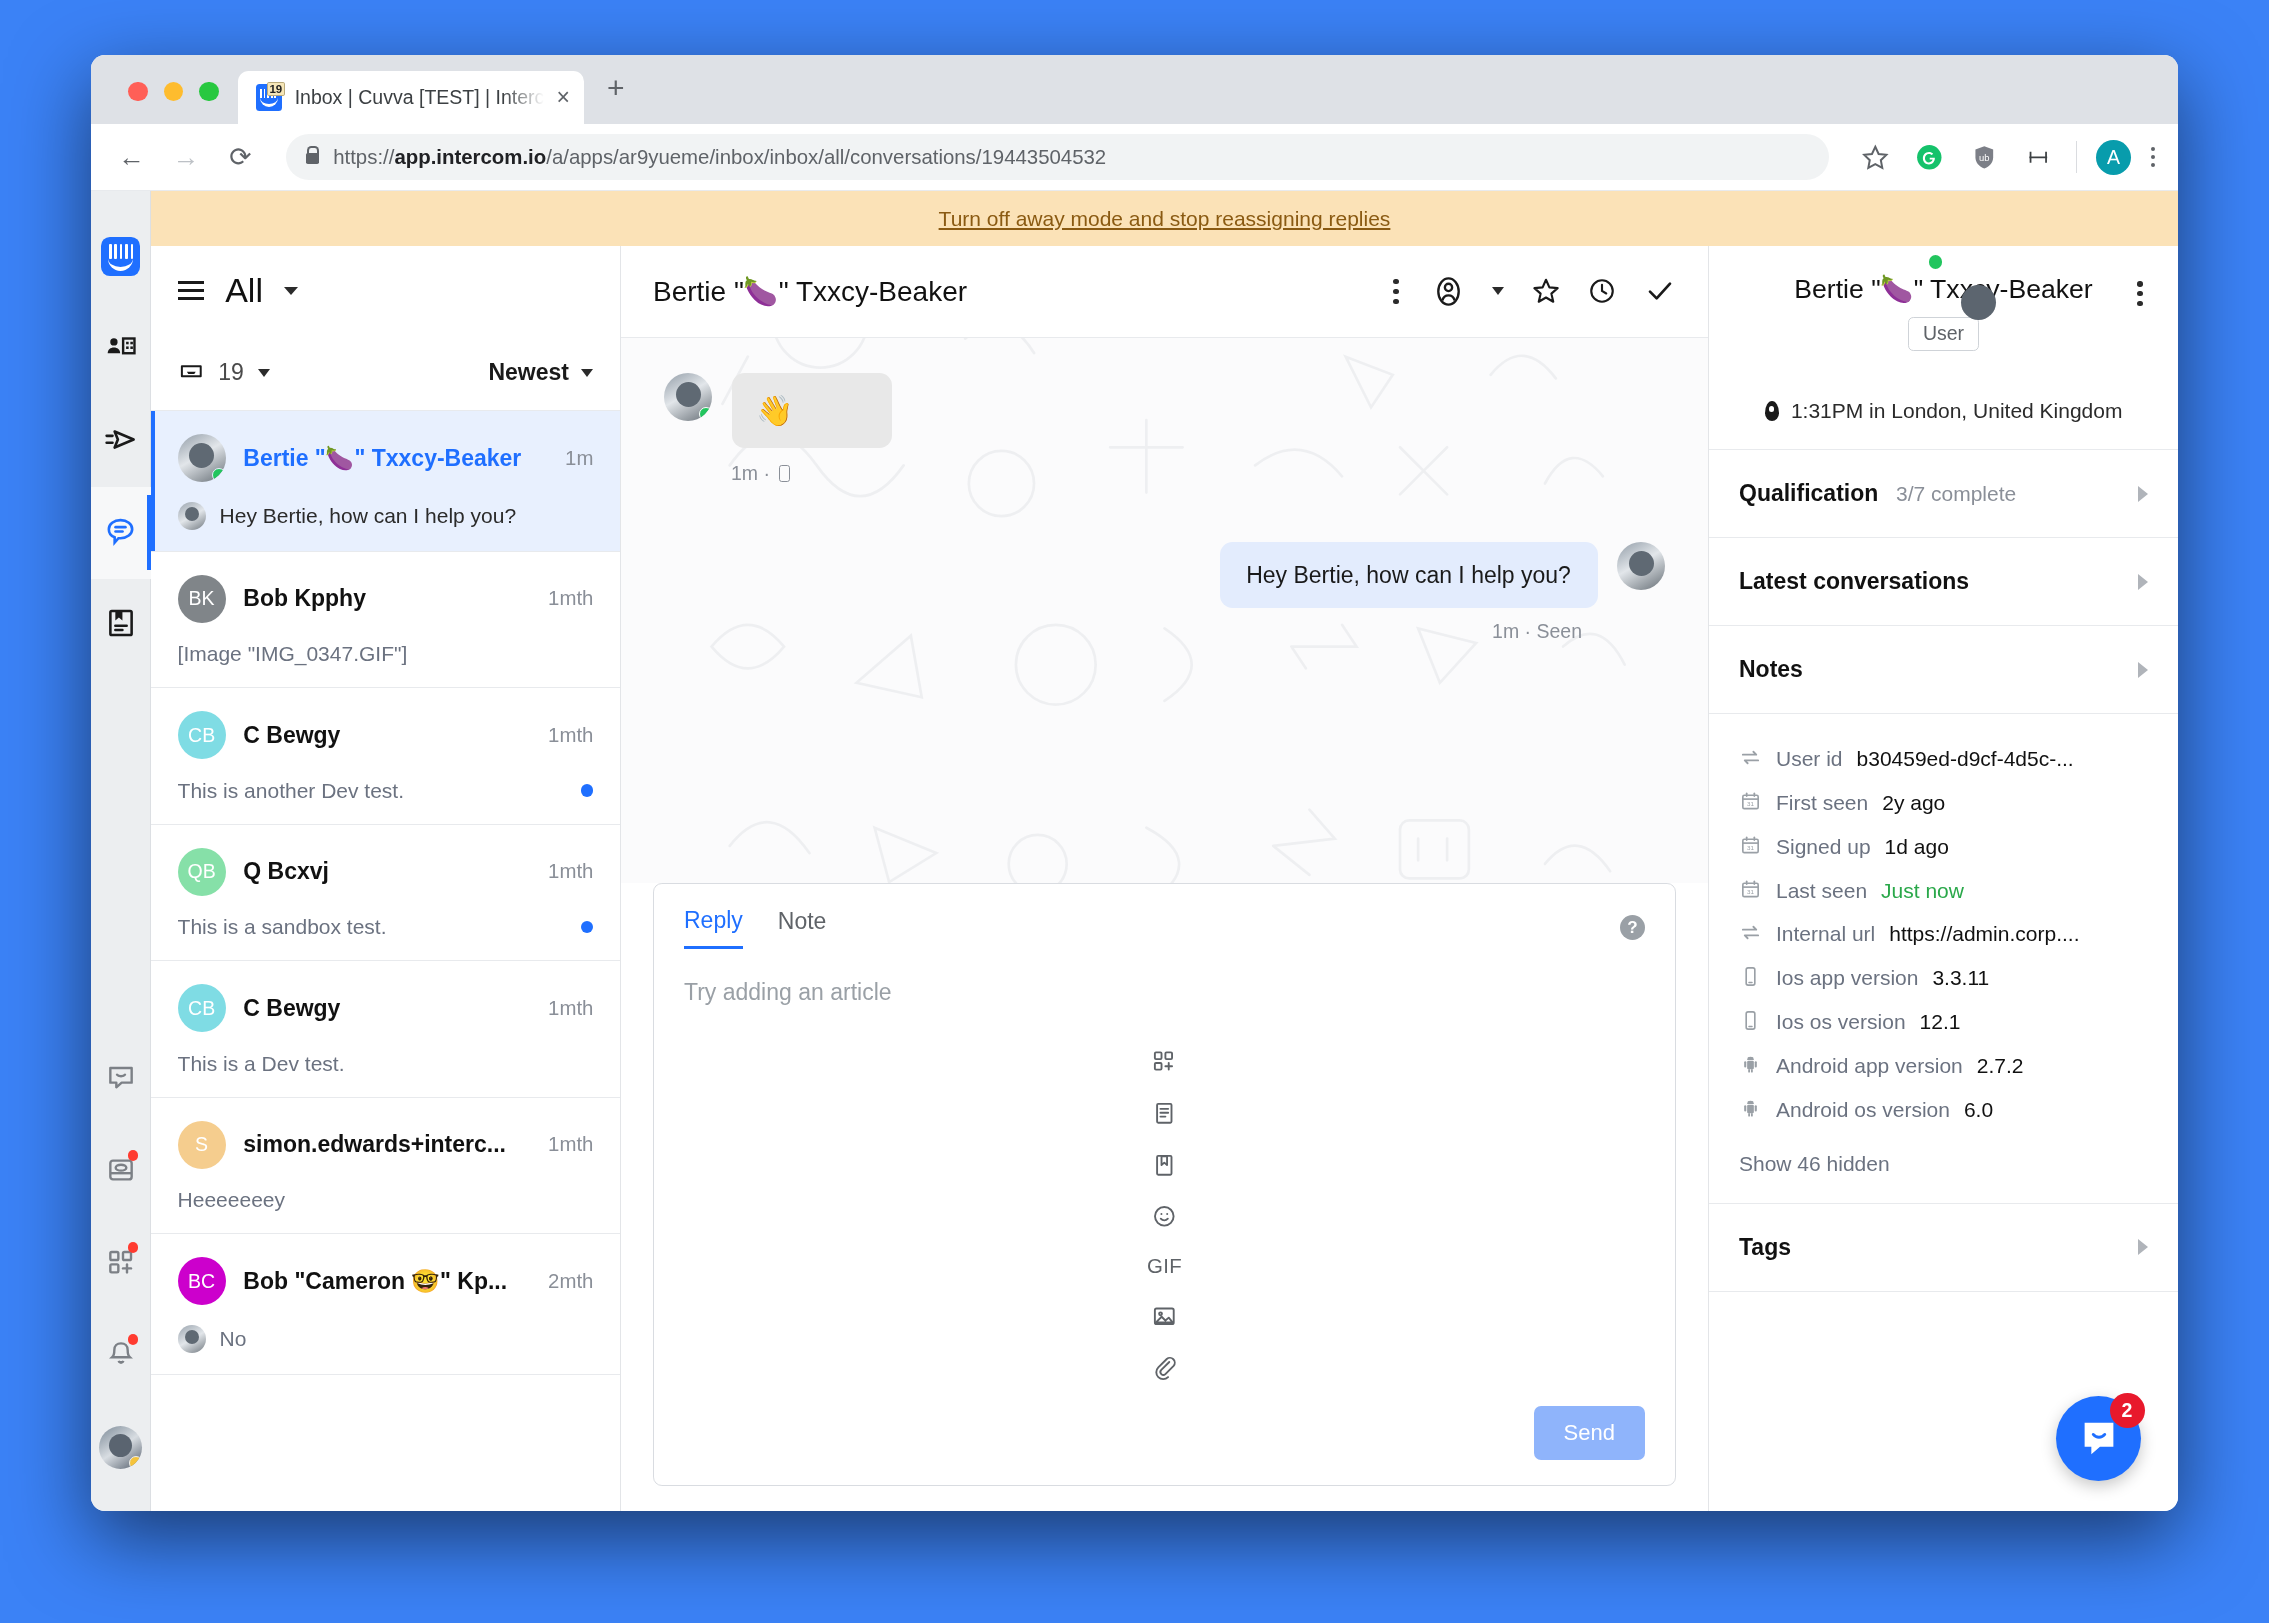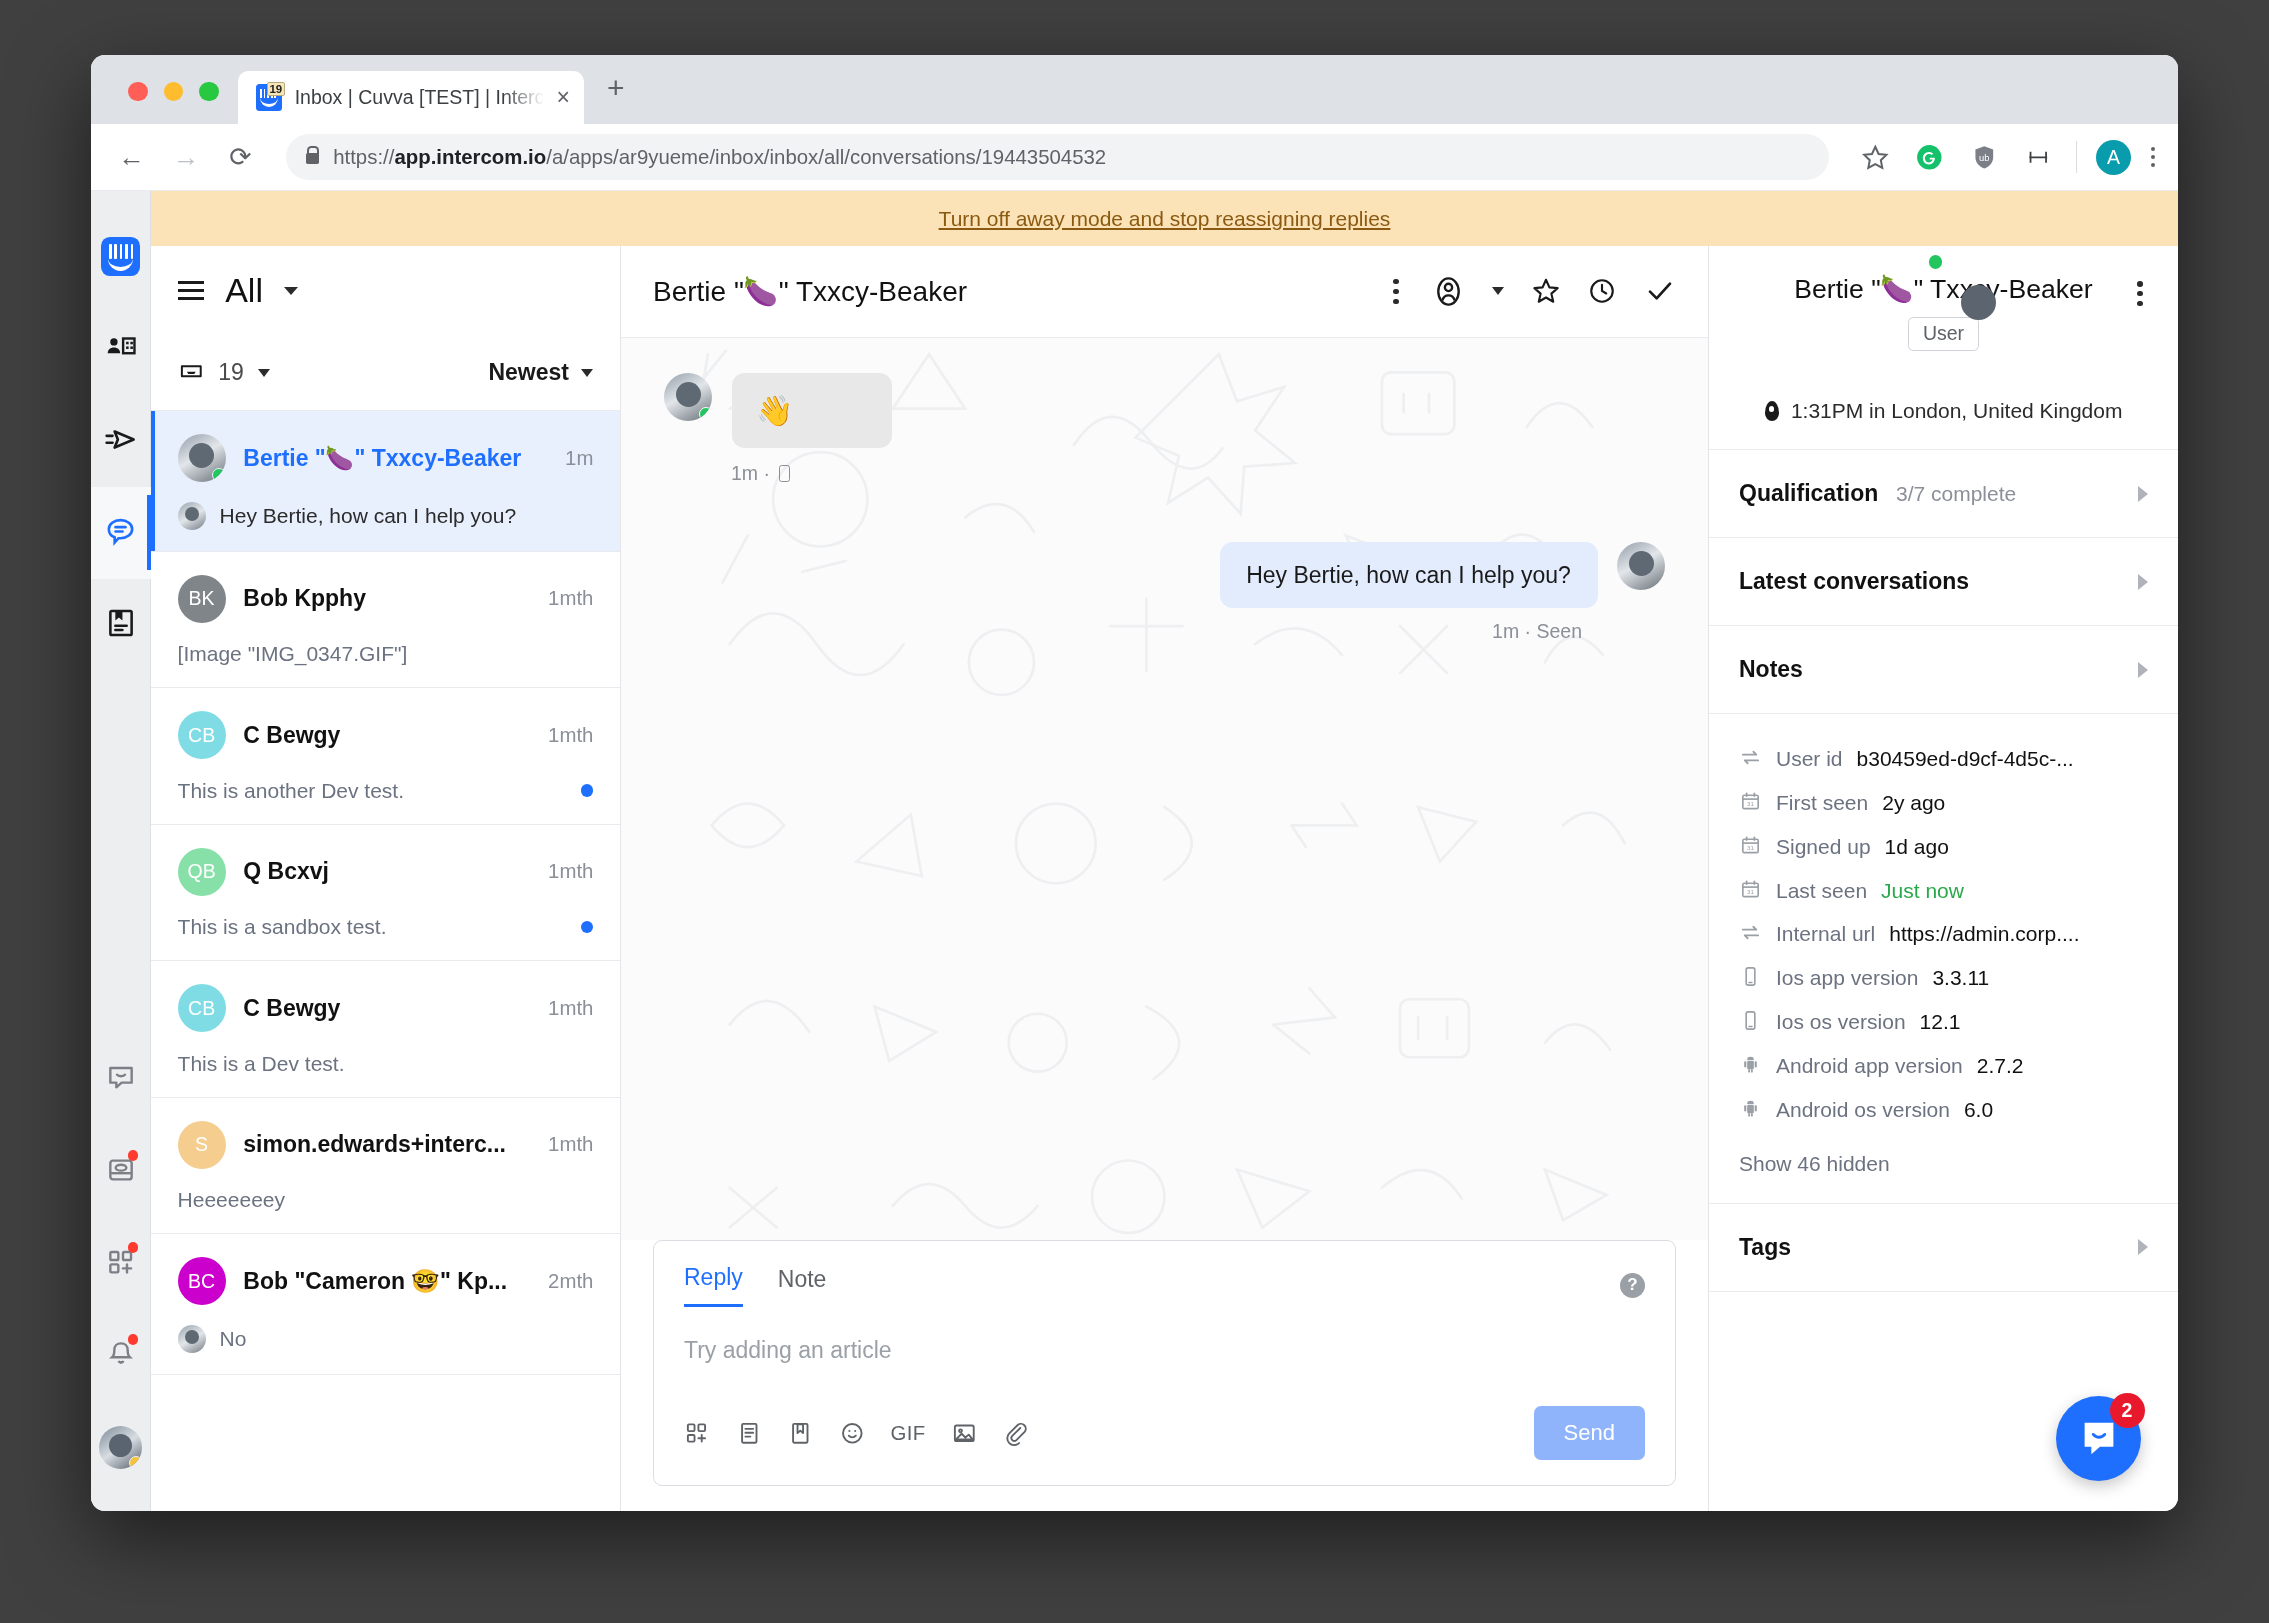--- a/index.html
+++ b/index.html
@@ -4,21 +4,21 @@
 <style>
   * { box-sizing: border-box; margin: 0; padding: 0; }
   html, body {
     width: 2270px; height: 1623px;
     background: #000;
     font-family: "Liberation Sans", sans-serif;
     overflow: hidden;
   }
 
   
-  .desktop { width: 2270px; height: 1623px; background: #404040; position: relative; }
+  .desktop { width: 2270px; height: 1623px; background: #3b82f6; position: relative; }
   .window {
     position: absolute; left: 91px; top: 55px;
     width: 2087px; height: 1456px;
     background: #fff; border-radius: 14px; overflow: hidden;
     box-shadow: 0 26.6px 80px rgba(0,0,0,.55);
   }
 
   .tabstrip {
     height: 69px; background: #dee1e6;
     display: flex; align-items: flex-end; padding-left: 21px; gap: 0;
@@ -267,21 +267,21 @@
   .cmp-tabs { display: flex; gap: 35px; padding: 23px 30px 0; align-items: center; }
   .cmp-tab { font-size: 23px; color: #5f6368; padding-bottom: 12.4px; cursor: pointer; }
   .cmp-tab.on { color: #1f6fff; border-bottom: 3.5px solid #1f6fff; }
   .help-ic {
     margin-left: auto; width: 25px; height: 25px; border-radius: 50%;
     background: #9aa0a6; color: #fff; font-size: 17px; font-weight: 700;
     display: flex; align-items: center; justify-content: center; cursor: pointer;
   }
   .cmp-body { padding: 30px; min-height: 80px; }
   .cmp-ph { font-size: 23px; color: #9aa0a6; }
-  .cmp-foot { display: flex; align-items: center; gap: 25px; padding: 12.4px 30px 25px; }
+  .cmp-foot { display: flex; align-items: center; gap: 25px; padding: 12.4px 30px 25px; flex-direction: column; }
   .tool { cursor: pointer; display: flex; align-items: center; color: #5f6368; }
   .gif { font-size: 20.4px; color: #5f6368; letter-spacing: 0.4px; }
   .send {
     margin-left: auto; background: #8fb4fb; color: #fff; border: none;
     font-size: 22px; padding: 14px 30px; border-radius: 7px;
     font-family: inherit; cursor: pointer; text-align: center;
   }
 
   
   .rightpanel {

